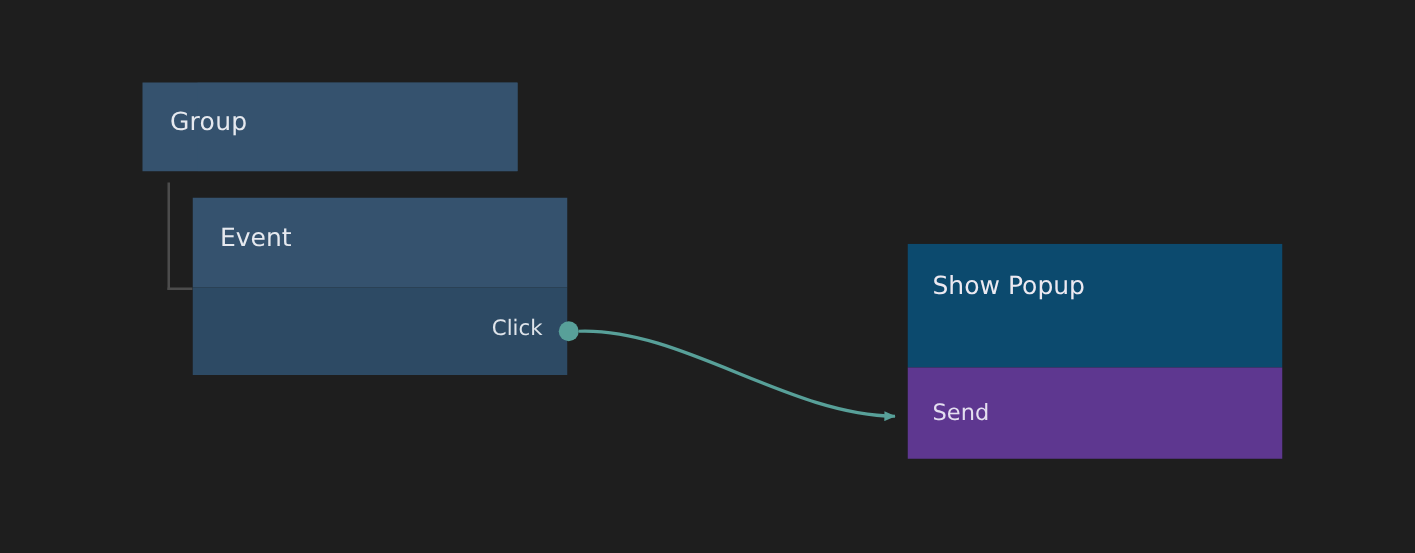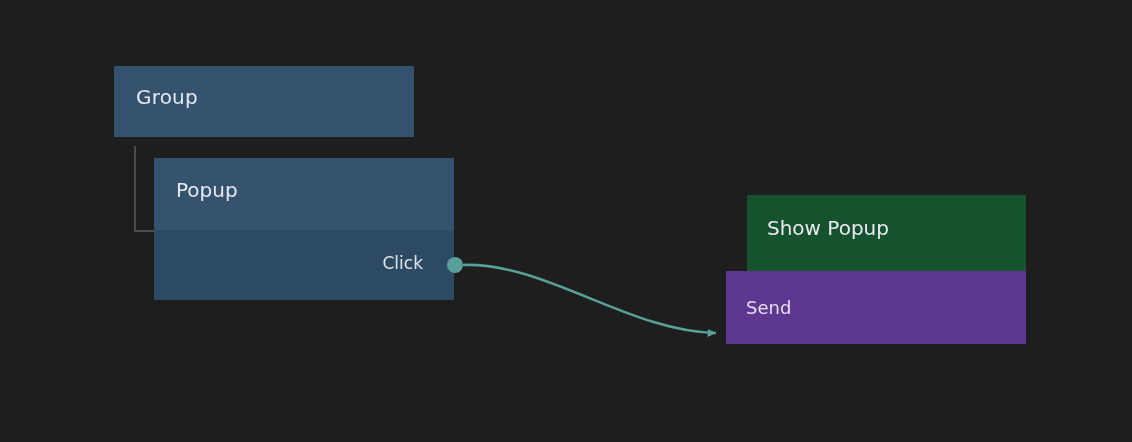--- a/index.html
+++ b/index.html
@@ -85,21 +85,21 @@
   .text-title {
     position: absolute;
     left: 22px;
     top: 22px;
     font-size: 20px;
     color: #e6e9ef;
     line-height: 1;
   }
   .port-row-out {
     position: absolute;
-    right: 31px;
+    right: 20px;
     top: 25px;
     font-size: 17px;
     color: #dfe4ea;
     line-height: 1;
   }
 
   
   .port-dot {
     position: absolute;
     left: 447px;
@@ -121,24 +121,23 @@
   }
 
   
   .action-node {
     left: 726px;
     top: 195px;
     width: 300px;
     height: 173px;
   }
   .action-node .node-header {
-    height: 76px;
-    background: #14532d;
-    position: relative;
-    margin-left: 21px;
+    height: 99px;
+    background: #0c4a6e;
+    position: relative;
   }
   .action-node .node-body {
     height: 73px;
     background: #5e3790;
     position: relative;
     padding-left: 19px;
   }
   .action-title {
     position: absolute;
     left: 20px;
@@ -181,21 +180,21 @@
   <div class="node group-node">
     <div class="node-header" style="height:71px;background:#35526e;margin-left:44px;">
       <span class="group-title">Group</span>
     </div>
   </div>
 
   <div class="bracket"></div>
 
   <div class="node text-node">
     <div class="node-header">
-      <span class="text-title">Popup</span>
+      <span class="text-title">Event</span>
     </div>
     <div class="node-body">
       <span class="port-row-out">Click</span>
     </div>
   </div>
 
   <div class="port-dot"></div>
 
   <div class="node action-node">
     <div class="node-header">

